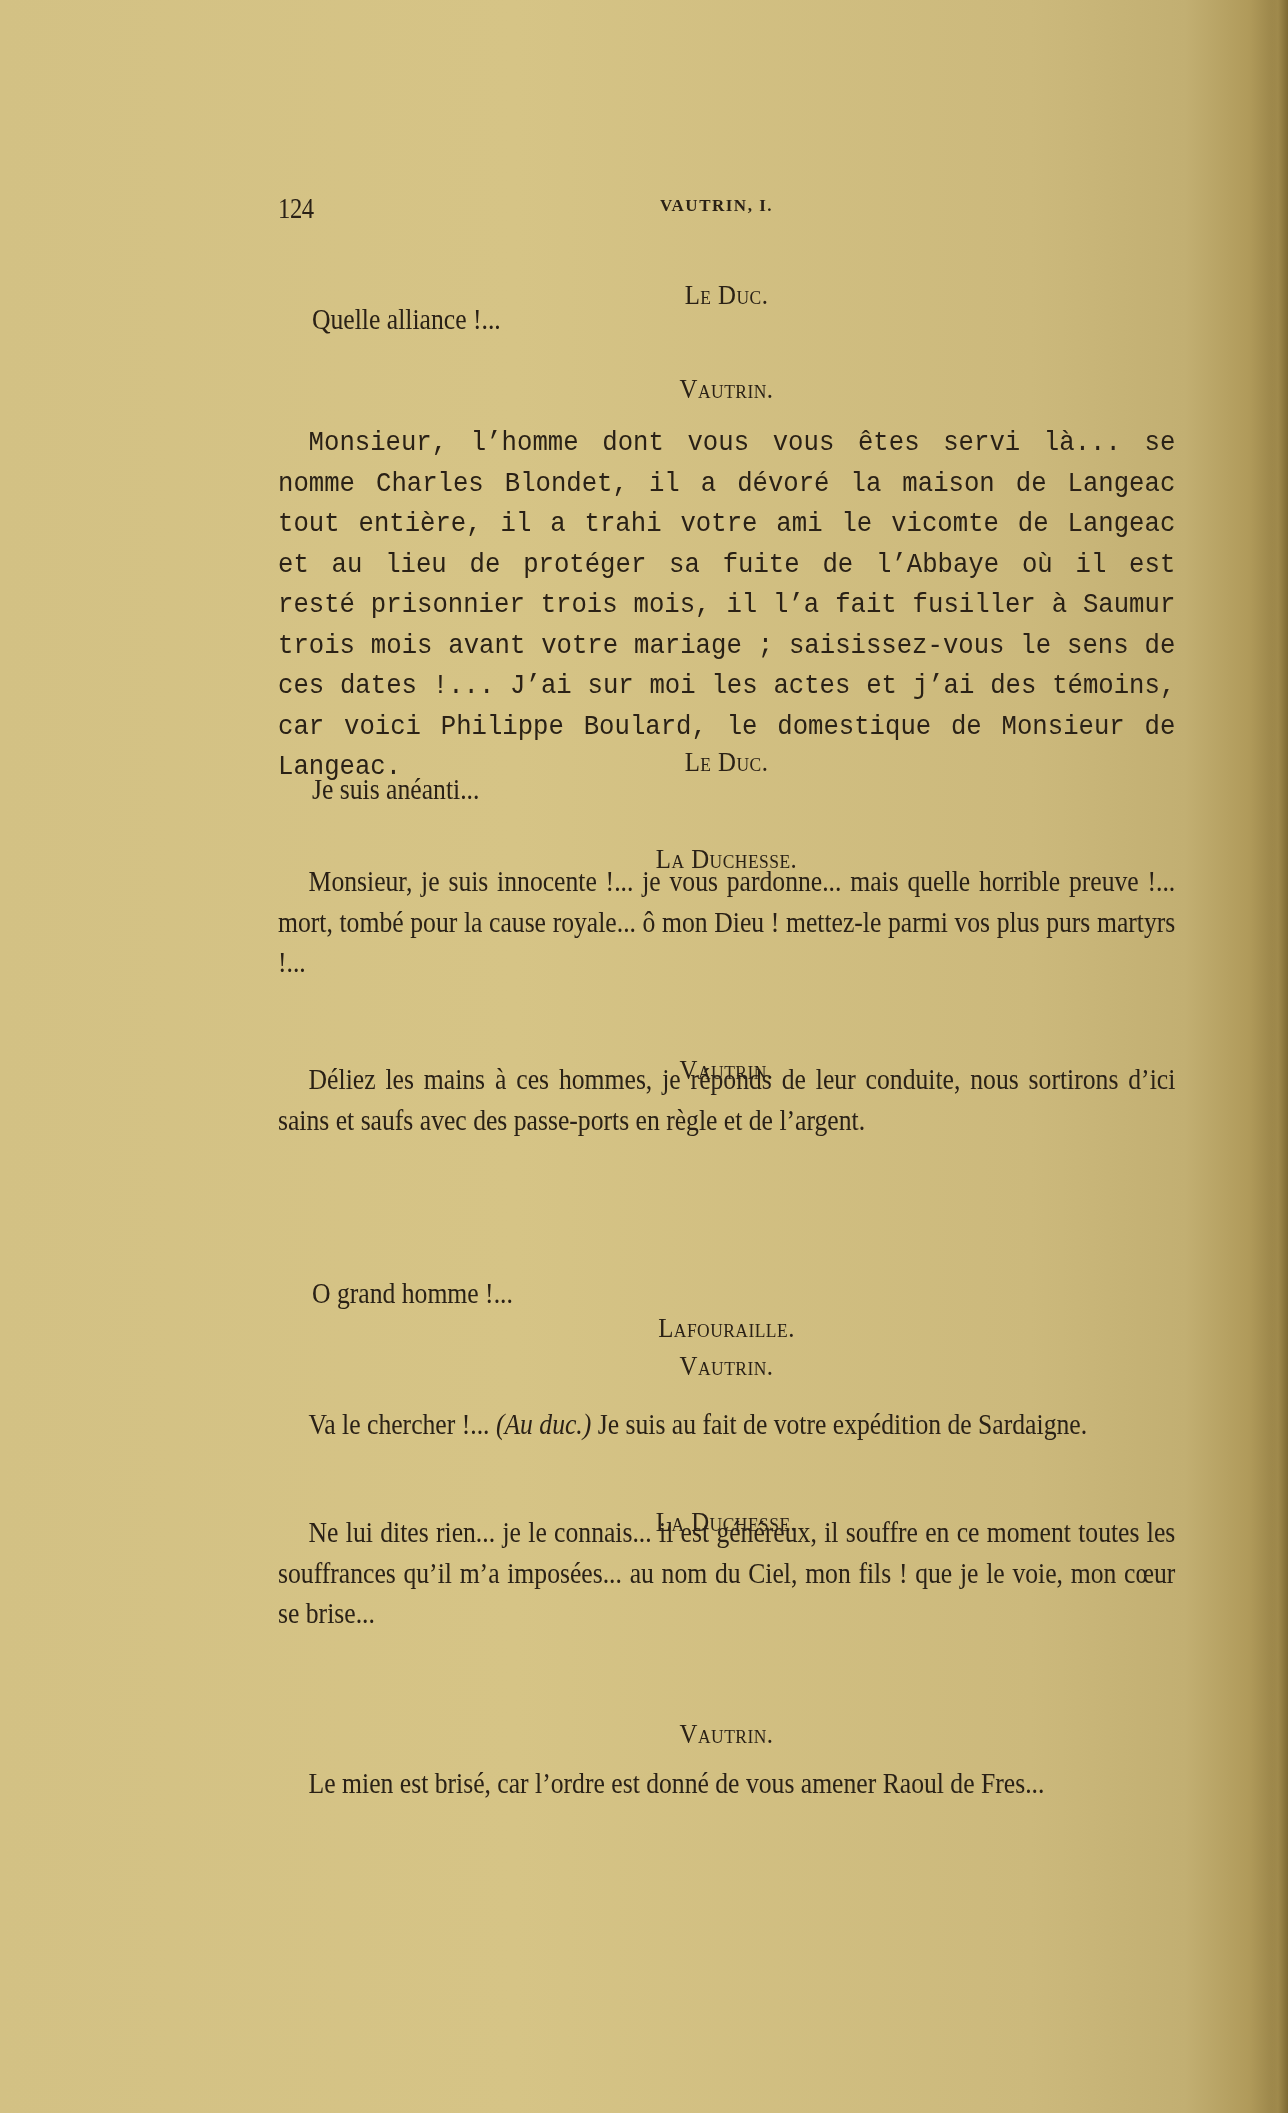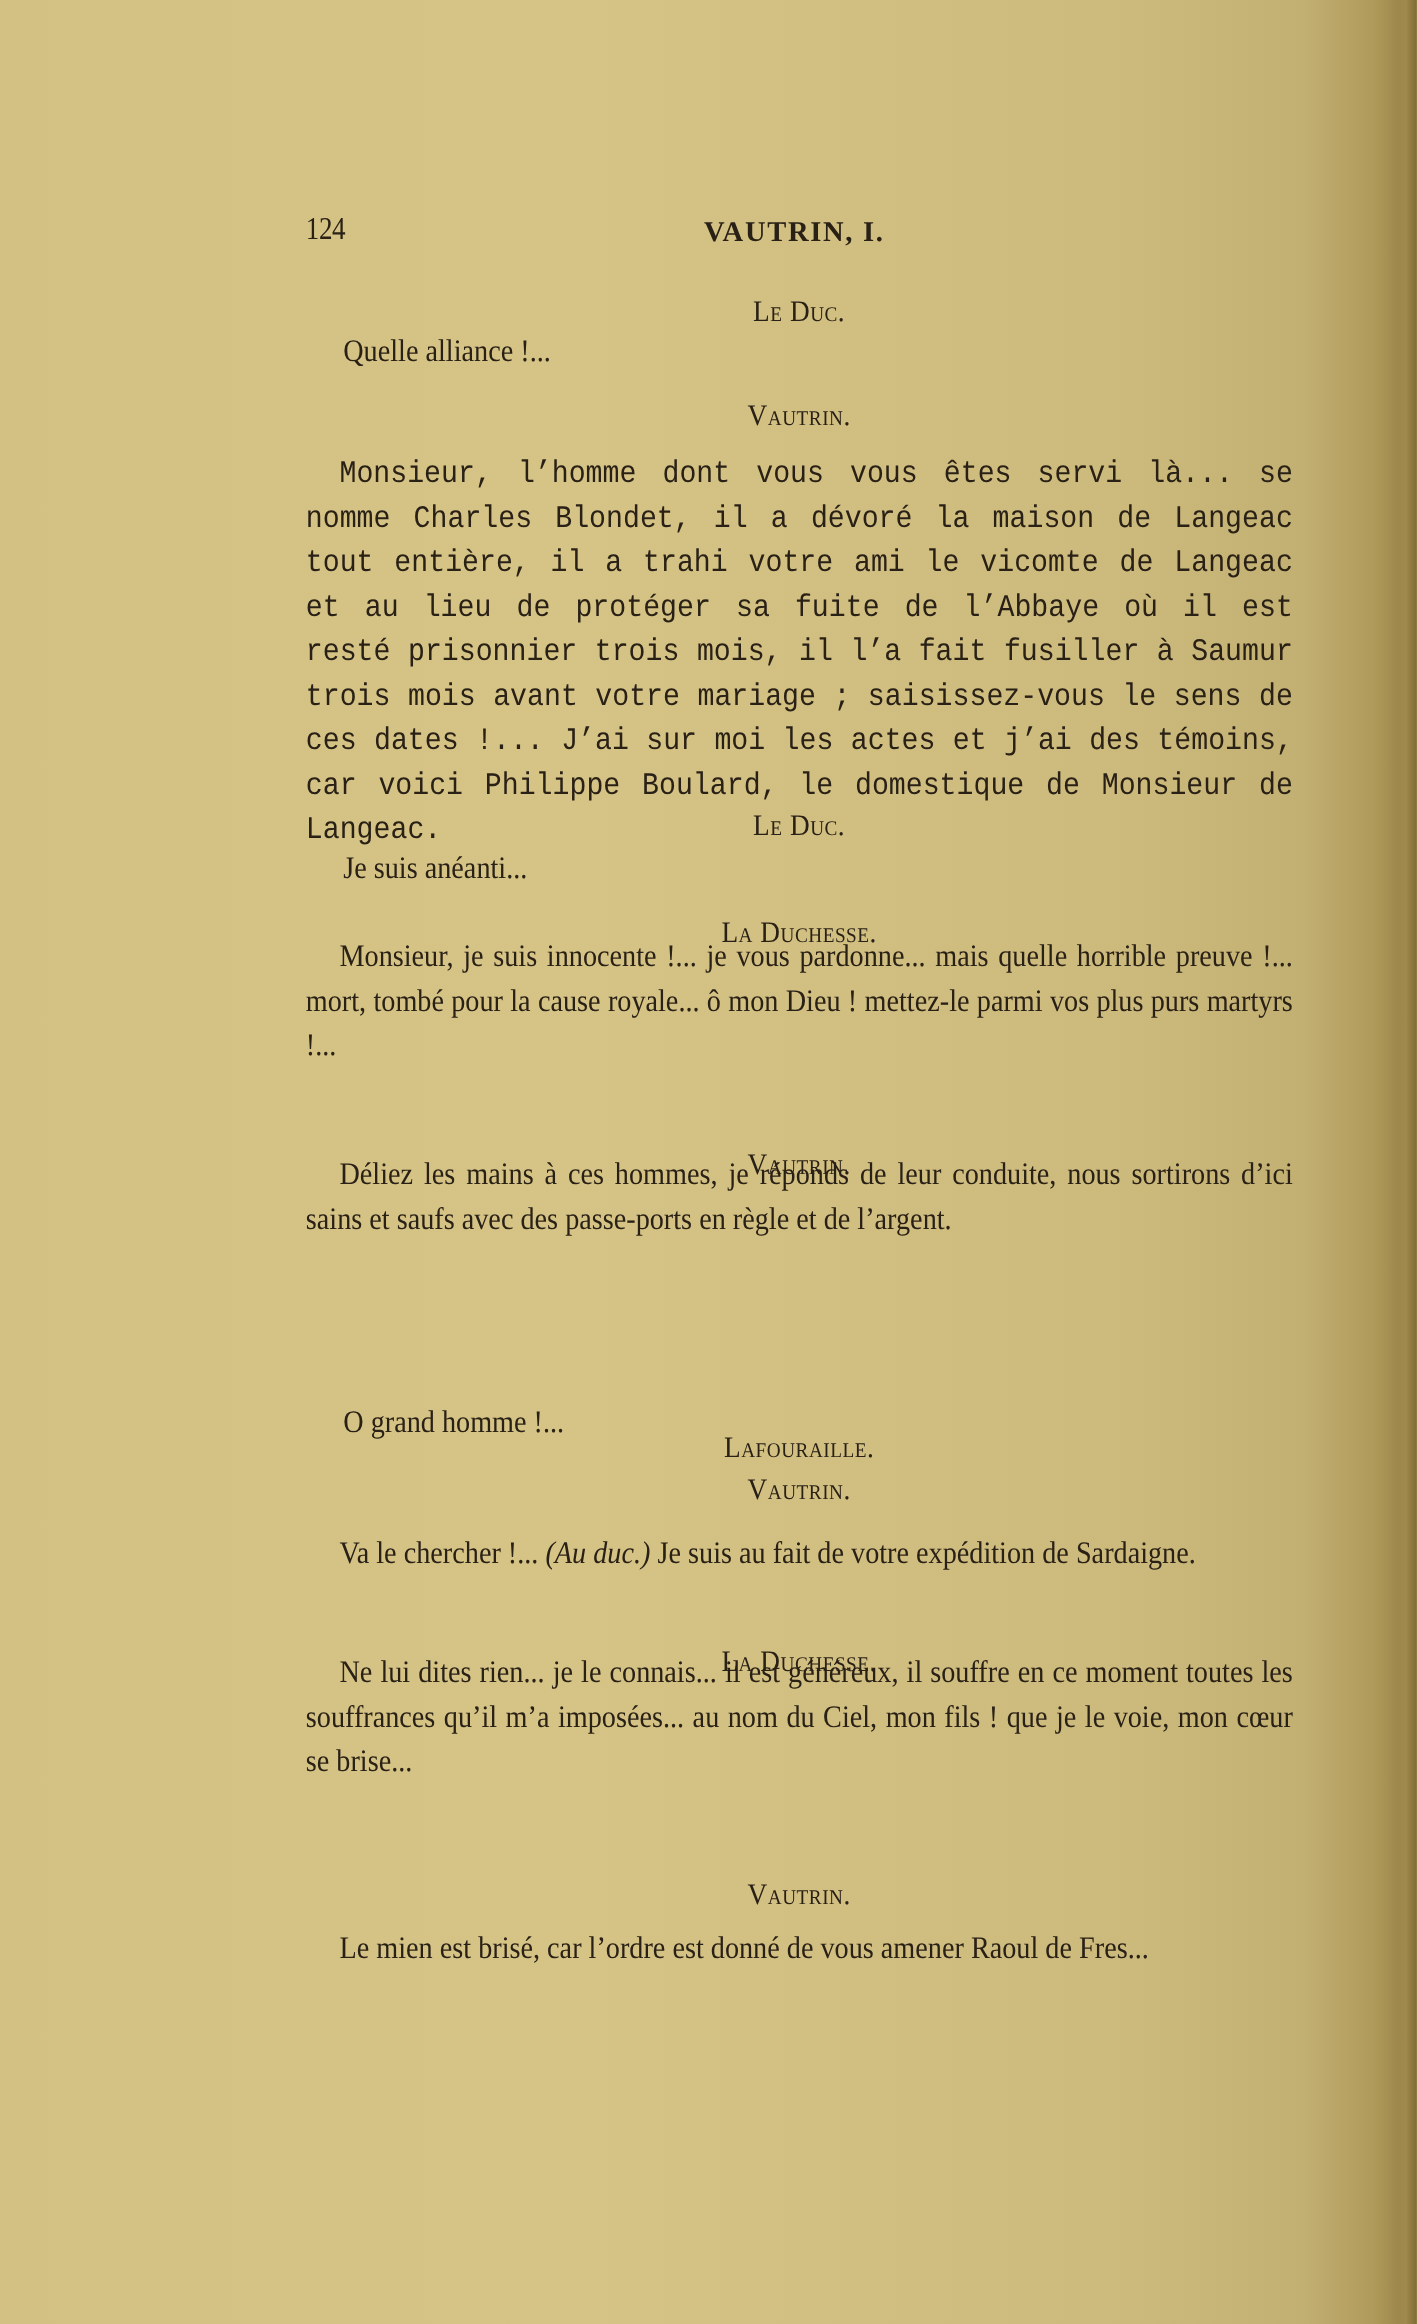--- a/index.html
+++ b/index.html
@@ -7,22 +7,22 @@
     width:1288px; height:2113px; overflow:hidden; position:relative;
     background: linear-gradient(90deg, #d3c184 0%, #d6c486 40%, #ccb97c 80%, #c2af72 92%, #b09a5a 97%, #8f7a40 100%);
     font-family: "Liberation Serif", "DejaVu Serif", serif;
     color:#2a2116;
   }
   .edge { position:absolute; top:0; right:0; width:20px; height:2113px;
     background: linear-gradient(90deg, rgba(160,140,80,0) 0%, #a08a4c 50%, #7e6a34 100%); }
   .page { position:absolute; left:278px; top:0; width:897px; }
   .running-head { position:absolute; top:192px; left:0; width:897px; height:40px;text-decoration:underline; }
   .folio { position:absolute; left:0; top:0; font-size:29px; letter-spacing:-0.5px; transform:scaleX(0.85); transform-origin:left; }
-  .rh-title { position:absolute; left:362px; top:4px; font-size:26px; font-weight:bold; letter-spacing:1.5px; }
-  .block { position:absolute; left:0; width:897px; }
+  .rh-title { position:absolute; left:382px; top:4px; font-size:17px; font-weight:bold; letter-spacing:1.5px; }
+  .block { position:absolute; left:0; width:897px;margin-top:12px; }
   .speaker { text-align:center; font-size:27px; font-variant:small-caps; letter-spacing:0.5px; line-height:40px; height:40px; transform:scaleX(0.92); }
   .para { font-size:28.5px; line-height:40.5px; text-align:justify; text-align-last:left; transform:scaleX(0.9); transform-origin:left; width:997px; }
   .para .indent { display:inline-block; width:34px; }
   .short { position:absolute; left:34px; font-size:28.5px; line-height:40px; transform:scaleX(0.9); transform-origin:left; white-space:nowrap; }
   .italic { font-style:italic; }
 </style>
 </head>
 <body>
 
 <div class="edge"></div>

